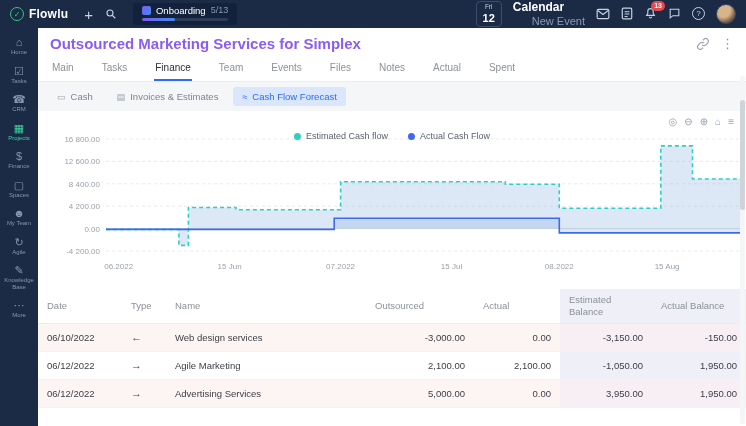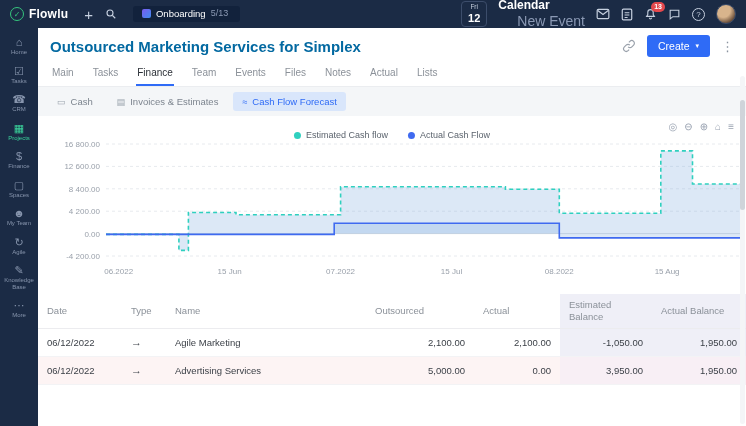--- a/index.html
+++ b/index.html
@@ -9,78 +9,78 @@
   
   .topbar{position:absolute;top:0;left:0;right:0;height:28px;background:#1b2b45;
     display:flex;align-items:center;color:#fff;padding:0 10px;z-index:9;}
   .logo{display:flex;align-items:center;gap:5px;}
   .logo-mark{width:14px;height:14px;border-radius:50%;border:1.5px solid #35c57d;
     color:#35c57d;font-size:8px;display:flex;align-items:center;justify-content:center;}
   .brand{font-size:12px;font-weight:bold;letter-spacing:.2px;}
   .tb-plus{margin-left:16px;font-size:15px;color:#c7d1e0;cursor:pointer;line-height:1;}
   .tb-search{margin-left:12px;color:#c7d1e0;display:flex;align-items:center;}
   .onboarding{margin-left:16px;background:#12223c;border-radius:3px;padding:3px 9px 4px;
-    display:flex;flex-direction:row;gap:3px;min-width:104px;}
+    display:flex;flex-direction:column;gap:3px;min-width:104px;}
   .ob-top{display:flex;align-items:center;gap:5px;line-height:1;}
   .ob-icon{width:9px;height:9px;border-radius:2px;background:linear-gradient(135deg,#7b5cf0,#3f8cf0);}
   .ob-label{font-size:9.5px;color:#fff;}
   .ob-count{font-size:9px;color:#8b99b4;}
   .ob-bar{height:3px;border-radius:2px;background:#2c3c58;position:relative;overflow:hidden;}
   .ob-fill{position:absolute;left:0;top:0;height:100%;border-radius:2px;
     background:linear-gradient(90deg,#7b5cf0,#3f8cf0);}
   .tb-right{margin-left:auto;display:flex;align-items:center;gap:11px;}
   .date-box{border:1px solid #3c4d6b;border-radius:4px;padding:2px 6px;text-align:center;line-height:1;}
   .date-wd{font-size:6.5px;color:#c7d1e0;display:block;}
   .date-day{font-size:11px;font-weight:bold;display:block;margin-top:2px;}
   .cal-text{line-height:1.2;}
   .cal-title{font-size:12px;font-weight:bold;display:block;}
-  .cal-sub{font-size:14px;color:#8b99b4;display:block;padding-left:19px;}
+  .cal-sub{font-size:11px;color:#8b99b4;display:block;padding-left:19px;}
   .tb-ic{color:#c7d1e0;position:relative;display:flex;align-items:center;cursor:pointer;}
   .tb-badge{position:absolute;top:-6px;right:-8px;background:#e5484d;color:#fff;
     font-size:7px;border-radius:6px;padding:0 3px;line-height:10px;font-weight:bold;}
   .help-ic{width:13px;height:13px;border:1.4px solid #c7d1e0;border-radius:50%;
     font-size:8px;display:flex;align-items:center;justify-content:center;color:#c7d1e0;}
   .avatar{width:20px;height:20px;border-radius:50%;border:1px solid #3c4d6b;
     background:radial-gradient(circle at 35% 30%,#d8b48c 0 40%,#6b4f3a 75%,#2e2117 100%);}
 
   
   .sidebar{position:absolute;top:28px;left:0;width:38px;bottom:0;background:#1b2b45;
     display:flex;flex-direction:column;padding-top:3px;}
   .side-item{display:flex;flex-direction:column;align-items:center;gap:1px;
     padding:5px 1px 4px;color:#8795ad;cursor:pointer;}
   .si-icon{font-size:11px;line-height:12px;}
   .si-label{font-size:6px;line-height:6.5px;text-align:center;}
   .side-item.active{color:#3ad29b;}
 
   
   .content{position:absolute;left:38px;top:28px;right:0;bottom:0;background:#fff;overflow:hidden;}
   .proj-header{display:flex;align-items:center;padding:7px 12px 4px;}
-  .proj-title{font-size:15px;font-weight:bold;color:#0369a1;}
+  .proj-title{font-size:15px;font-weight:bold;color:#8b5cf6;}
   .ph-actions{margin-left:auto;display:flex;align-items:center;gap:11px;}
   .link-ic{color:#9aa1ab;display:flex;align-items:center;cursor:pointer;}
   .create-btn{background:#2f6bf6;color:#fff;font-size:10.5px;border:none;border-radius:3px;
     padding:5px 11px;display:flex;align-items:center;gap:6px;cursor:pointer;}
   .create-caret{font-size:7px;}
   .menu-dots{color:#8a93a0;font-size:13px;cursor:pointer;}
 
-  .tabs{display:flex;gap:17px;padding:0 13px;border-bottom:1px solid #ebedf0;}
+  .tabs{display:flex;gap:26px;padding:0 13px;border-bottom:1px solid #ebedf0;}
   .tab{font-size:10px;color:#8b9199;padding:6px 1px;cursor:pointer;border-bottom:2px solid transparent;white-space:nowrap;}
   .tab.active{color:#2c3138;border-bottom-color:#2f6bf6;}
 
   .subtabs{background:#f4f6f8;padding:5px 10px;display:flex;gap:6px;align-items:center;}
   .chip{display:flex;align-items:center;gap:5px;font-size:9.5px;color:#7d858f;
     padding:4px 9px;border-radius:3px;cursor:pointer;white-space:nowrap;}
   .chip-icon{font-size:9px;color:#9aa3ad;}
   .chip.active{background:#d9e6fb;color:#2f6bf6;}
   .chip.active .chip-icon{color:#2f6bf6;}
 
   
   .chart-sec{position:relative;padding:4px 6px 0;}
   .chart-top{position:relative;height:18px;}
-  .legend{position:absolute;left:50%;transform:translateX(-50%);top:10px;display:flex;gap:20px;}
+  .legend{position:absolute;left:50%;transform:translateX(-50%);top:16px;display:flex;gap:20px;}
   .leg-item{display:flex;align-items:center;gap:5px;font-size:9px;color:#5c646e;cursor:pointer;white-space:nowrap;}
   .leg-dot{width:7px;height:7px;border-radius:50%;}
   .chart-tools{position:absolute;right:6px;top:0;display:flex;gap:7px;color:#98a1b0;font-size:10px;}
   .chart-tools span{cursor:pointer;line-height:14px;}
   #cashflow{display:block;}
 
   
   .table-sec{margin-top:8px;}
   table.tbl{width:100%;border-collapse:collapse;font-size:9.5px;table-layout:fixed;}
   .tbl th{font-weight:normal;color:#8b9199;text-align:left;padding:5px 9px;
@@ -210,38 +210,34 @@
 
   <div class="proj-header">
     <h1 class="proj-title" style="margin:0;">Outsourced Marketing Services for Simplex</h1>
     <div class="ph-actions">
       <span class="link-ic">
         <svg width="14" height="14" viewBox="0 0 24 24">
             <path d="M10.5 13.5a4.5 4.5 0 0 0 6.4 0l3-3a4.5 4.5 0 0 0-6.4-6.4l-1.7 1.7" fill="none" stroke="currentColor" stroke-width="2"></path>
             <path d="M13.5 10.5a4.5 4.5 0 0 0-6.4 0l-3 3a4.5 4.5 0 0 0 6.4 6.4l1.7-1.7" fill="none" stroke="currentColor" stroke-width="2"></path>
           </svg>
       </span>
-      <button class="create-btn">
-        <span>Create</span>
-        <span class="create-caret">▾</span>
-      </button>
       <span class="menu-dots">⋮</span>
     </div>
   </div>
 
   <nav class="tabs" id="tabs-row">
       <span class="tab">Main</span>
       <span class="tab">Tasks</span>
       <span class="tab active">Finance</span>
       <span class="tab">Team</span>
       <span class="tab">Events</span>
       <span class="tab">Files</span>
       <span class="tab">Notes</span>
       <span class="tab">Actual</span>
-      <span class="tab">Lists</span>
+      <span class="tab">Spent</span>
     </nav>
 
   <div class="subtabs" id="subtabs-row">
       <span class="chip">
         <span class="chip-icon">▭</span>
         <span>Cash</span>
       </span>
       <span class="chip">
         <span class="chip-icon">▤</span>
         <span>Invoices &amp; Estimates</span>
@@ -314,20 +310,29 @@
             <th>Date</th>
             <th>Type</th>
             <th>Name</th>
             <th class="r">Outsourced</th>
             <th class="r">Actual</th>
             <th class="r lav">Estimated Balance</th>
             <th class="r lav">Actual Balance</th>
           </tr>
         </thead>
       <tbody id="tbl-body">
+          <tr class="pink">
+            <td class="red">06/10/2022</td>
+            <td class="arrow-out">←</td>
+            <td>Web design services</td>
+            <td class="r">-3,000.00</td>
+            <td class="r">0.00</td>
+            <td class="r lav red">-3,150.00</td>
+            <td class="r lav red">-150.00</td>
+          </tr>
           <tr>
             <td class="red">06/12/2022</td>
             <td class="arrow-in">→</td>
             <td>Agile Marketing</td>
             <td class="r">2,100.00</td>
             <td class="r">2,100.00</td>
             <td class="r lav red">-1,050.00</td>
             <td class="r lav">1,950.00</td>
           </tr>
           <tr class="pink">

